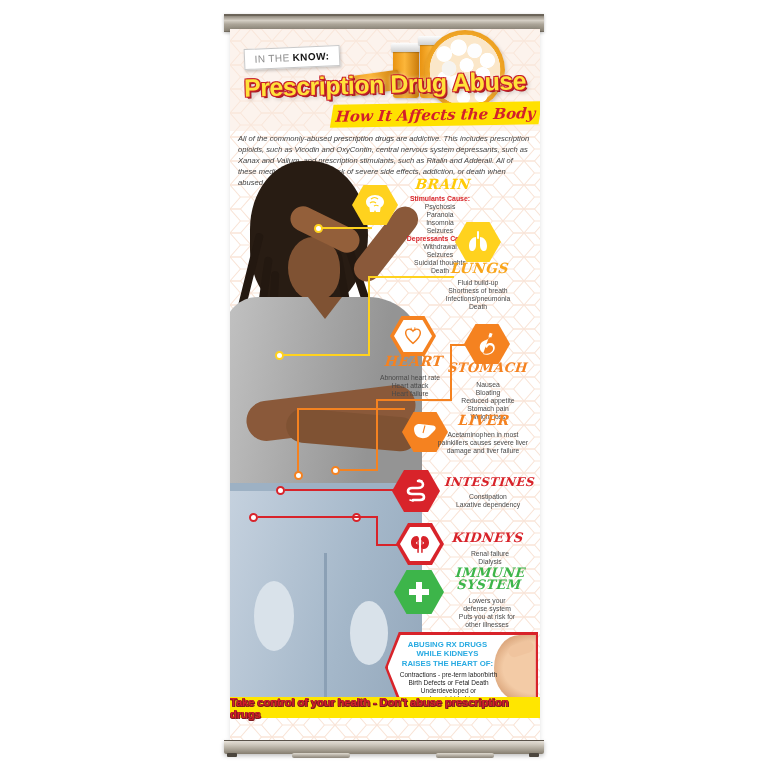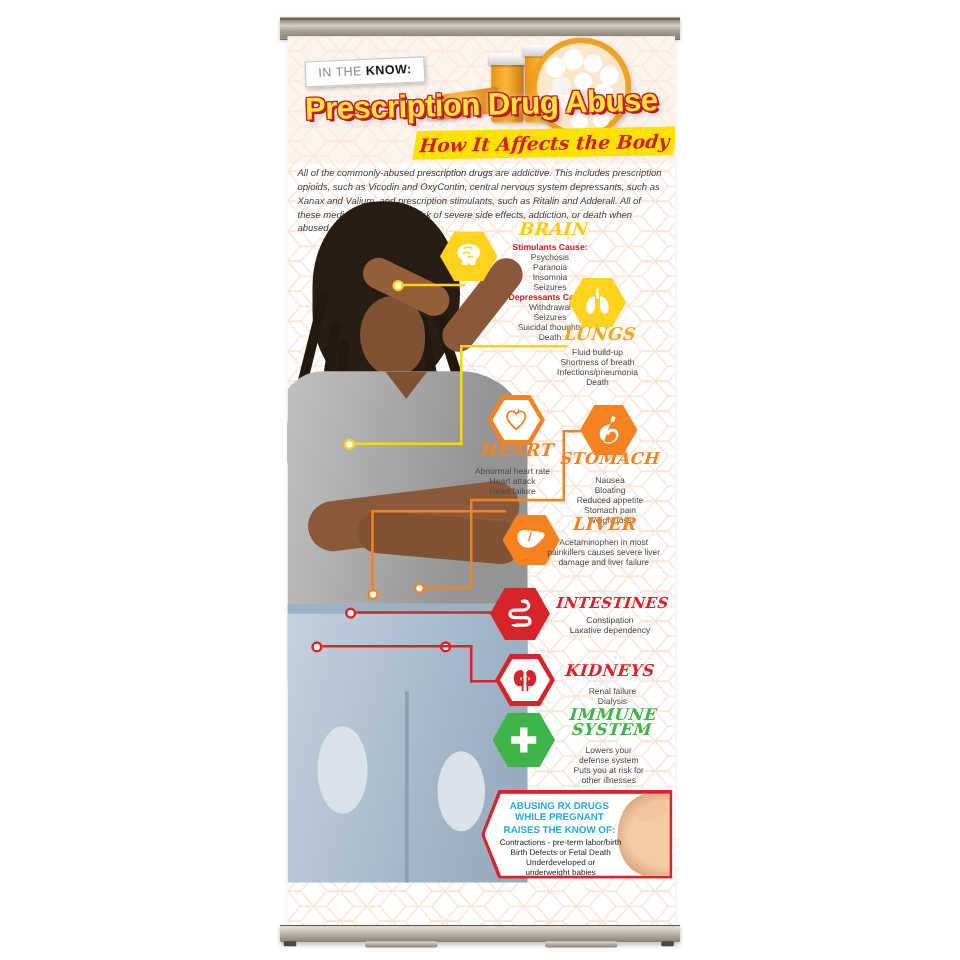--- a/index.html
+++ b/index.html
@@ -345,25 +345,28 @@
       <div class="ln">Puts you at risk for</div>
       <div class="ln">other illnesses</div>
     </div>
 
   <div class="abs preg-out">
     <div class="preg-in">
       <div class="belly"></div>
       <div class="belly-hand"></div>
       <div class="preg-head">
           <div class="ln">ABUSING RX DRUGS</div>
-          <div class="ln">WHILE  PREGNANT</div>
-          <div class="ln">RAISES  THE  KNOW  OF:</div>
+          <div class="ln">WHILE  KIDNEYS</div>
+          <div class="ln">RAISES  THE  HEART  OF:</div>
         </div>
       <div class="preg-body">
           <div class="ln">Contractions - pre-term labor/birth</div>
           <div class="ln">Birth Defects or Fetal Death</div>
           <div class="ln">Underdeveloped or</div>
           <div class="ln">underweight babies</div>
         </div>
     </div>
   </div>
 
+  <div class="abs tagline">
+    <span>Take control of your health - Don't abuse prescription drugs</span>
+  </div>
 </div>
 
 </body></html>

